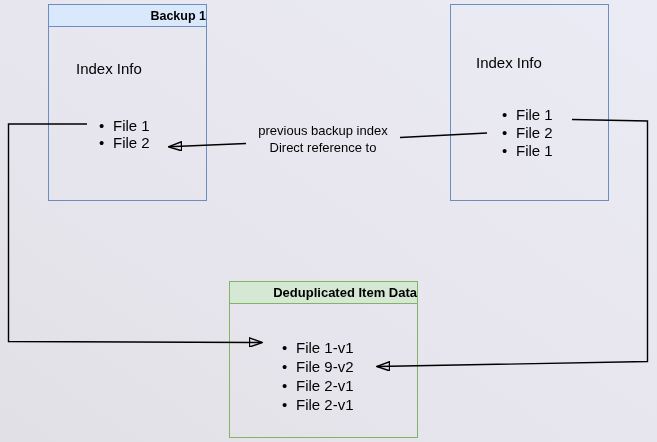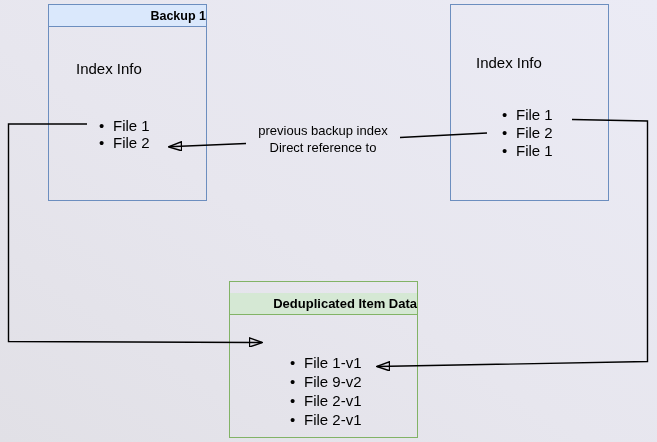--- a/index.html
+++ b/index.html
@@ -26,21 +26,20 @@
     height: 22px;
     background: #dae8fc;
     border-bottom: 1.4px solid #6c8ebf;
     display: flex; align-items: center; justify-content: flex-end;
     font-weight: bold; font-size: 12.5px;
   }
   .box.green .box-header {
     background: #d5e8d4;
     border-bottom-color: #82b366;
     font-size: 13px;
-    margin-top: 11px;
   }
   .section-label {
     position: absolute;
     font-size: 15px;
     white-space: nowrap;
   }
   ul.filelist {
     position: absolute;
     margin: 0; padding: 0;
     list-style: none;
@@ -97,21 +96,21 @@
       <li>File 1</li>
       <li>File 2</li>
       <li>File 1</li>
     </ul>
   </div>
 
   <div class="box green" style="left:229px; top:281px; width:189px; height:157px;">
     <div class="box-header">
       <span>Deduplicated Item Data</span>
     </div>
-    <ul class="filelist" id="dd-list" style="left:60px; top:56px;margin-top:15px;">
+    <ul class="filelist" id="dd-list" style="left:52px; top:56px;">
       <li>File 1-v1</li>
       <li>File 9-v2</li>
       <li>File 2-v1</li>
       <li>File 2-v1</li>
     </ul>
   </div>
 
   <svg class="connectors" viewBox="0 0 657 442" xmlns="http://www.w3.org/2000/svg">
     <defs>
       <marker id="arrowhead" viewBox="0 0 14 10" refX="13" refY="5" markerWidth="14" markerHeight="10" orient="auto" markerUnits="userSpaceOnUse">

